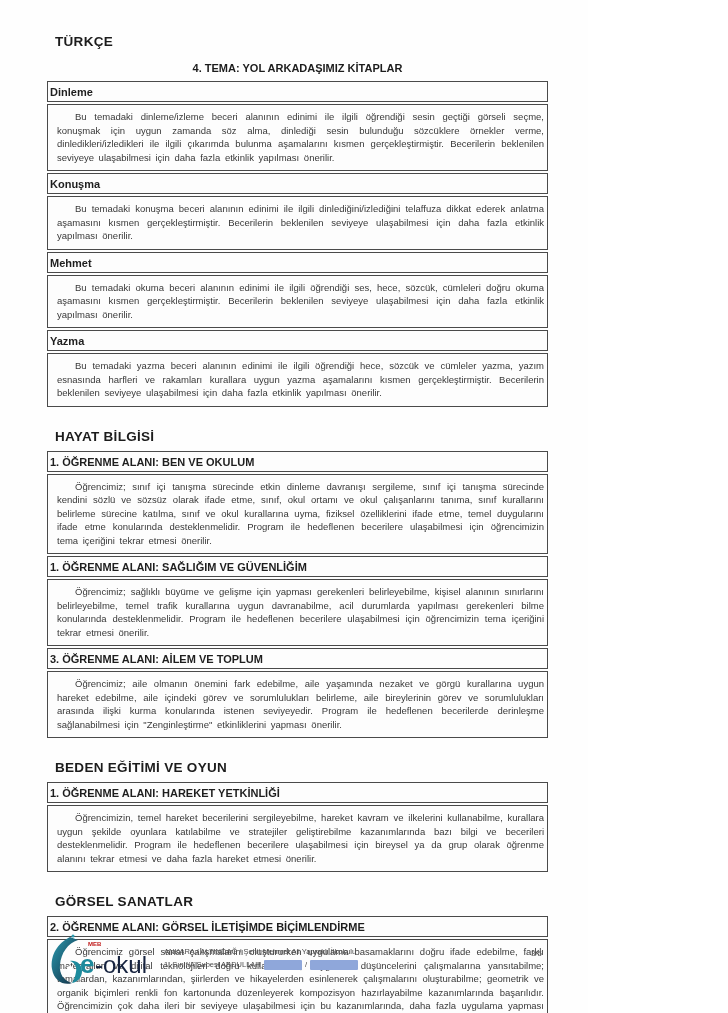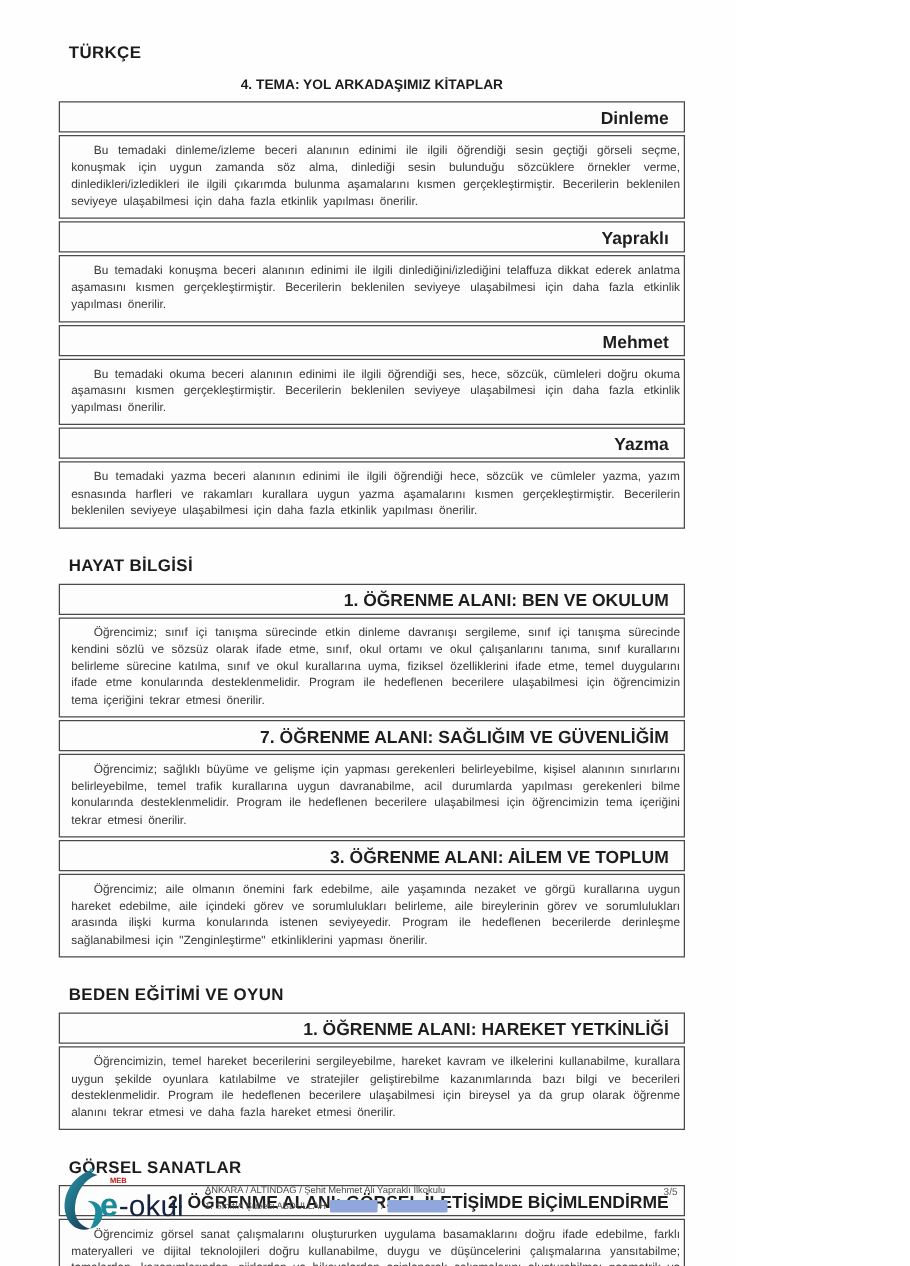--- a/index.html
+++ b/index.html
@@ -36,23 +36,23 @@
     margin: 13px 0 6px 0;
   }
   .tbl { margin-top: 7px; }
   .box {
     border: 1px solid #4a4a4a;
     margin-top: 2px;
     background: #fdfdfd;
   }
   .tbl .box:first-child { margin-top: 0; }
   .box-header {
-    text-align: right;
+    text-align: left;
     font-weight: bold;
-    font-size: 14px;
+    font-size: 11px;
     color: #1e1e1e;
     padding: 4px 12px 3px 2px;
   }
   .box-body {
     font-size: 9.5px;
     line-height: 13.5px;
     color: #383838;
     text-align: justify;
     word-spacing: 2px;
     padding: 5px 3px 6px 9px;
@@ -99,35 +99,35 @@
 
 <div class="page">
   <div class="content">
 
     <div class="section">
       <div class="doc-heading">TÜRKÇE</div>
       <div class="tema-title">4. TEMA: YOL ARKADAŞIMIZ KİTAPLAR</div>
       <div class="tbl">
         <div class="box box-header">Dinleme</div>
         <div class="box box-body">Bu temadaki dinleme/izleme beceri alanının edinimi ile ilgili öğrendiği sesin geçtiği görseli seçme, konuşmak için uygun zamanda söz alma, dinlediği sesin bulunduğu sözcüklere örnekler verme, dinledikleri/izledikleri ile ilgili çıkarımda bulunma aşamalarını kısmen gerçekleştirmiştir. Becerilerin beklenilen seviyeye ulaşabilmesi için daha fazla etkinlik yapılması önerilir.</div>
-        <div class="box box-header">Yapraklı</div>
+        <div class="box box-header">Konuşma</div>
         <div class="box box-body">Bu temadaki konuşma beceri alanının edinimi ile ilgili dinlediğini/izlediğini telaffuza dikkat ederek anlatma aşamasını kısmen gerçekleştirmiştir. Becerilerin beklenilen seviyeye ulaşabilmesi için daha fazla etkinlik yapılması önerilir.</div>
         <div class="box box-header">Mehmet</div>
         <div class="box box-body">Bu temadaki okuma beceri alanının edinimi ile ilgili öğrendiği ses, hece, sözcük, cümleleri doğru okuma aşamasını kısmen gerçekleştirmiştir. Becerilerin beklenilen seviyeye ulaşabilmesi için daha fazla etkinlik yapılması önerilir.</div>
         <div class="box box-header">Yazma</div>
         <div class="box box-body">Bu temadaki yazma beceri alanının edinimi ile ilgili öğrendiği hece, sözcük ve cümleler yazma, yazım esnasında harfleri ve rakamları kurallara uygun yazma aşamalarını kısmen gerçekleştirmiştir. Becerilerin beklenilen seviyeye ulaşabilmesi için daha fazla etkinlik yapılması önerilir.</div>
       </div>
     </div>
 
     <div class="section">
       <div class="doc-heading">HAYAT BİLGİSİ</div>
       <div class="tbl">
         <div class="box box-header">1. ÖĞRENME ALANI: BEN VE OKULUM</div>
         <div class="box box-body">Öğrencimiz; sınıf içi tanışma sürecinde etkin dinleme davranışı sergileme, sınıf içi tanışma sürecinde kendini sözlü ve sözsüz olarak ifade etme, sınıf, okul ortamı ve okul çalışanlarını tanıma, sınıf kurallarını belirleme sürecine katılma, sınıf ve okul kurallarına uyma, fiziksel özelliklerini ifade etme, temel duygularını ifade etme konularında desteklenmelidir. Program ile hedeflenen becerilere ulaşabilmesi için öğrencimizin tema içeriğini tekrar etmesi önerilir.</div>
-        <div class="box box-header">7. ÖĞRENME ALANI: SAĞLIĞIM VE GÜVENLİĞİM</div>
+        <div class="box box-header">1. ÖĞRENME ALANI: SAĞLIĞIM VE GÜVENLİĞİM</div>
         <div class="box box-body">Öğrencimiz; sağlıklı büyüme ve gelişme için yapması gerekenleri belirleyebilme, kişisel alanının sınırlarını belirleyebilme, temel trafik kurallarına uygun davranabilme, acil durumlarda yapılması gerekenleri bilme konularında desteklenmelidir. Program ile hedeflenen becerilere ulaşabilmesi için öğrencimizin tema içeriğini tekrar etmesi önerilir.</div>
         <div class="box box-header">3. ÖĞRENME ALANI: AİLEM VE TOPLUM</div>
         <div class="box box-body">Öğrencimiz; aile olmanın önemini fark edebilme, aile yaşamında nezaket ve görgü kurallarına uygun hareket edebilme, aile içindeki görev ve sorumlulukları belirleme, aile bireylerinin görev ve sorumlulukları arasında ilişki kurma konularında istenen seviyeyedir. Program ile hedeflenen becerilerde derinleşme sağlanabilmesi için "Zenginleştirme" etkinliklerini yapması önerilir.</div>
       </div>
     </div>
 
     <div class="section">
       <div class="doc-heading">BEDEN EĞİTİMİ VE OYUN</div>
       <div class="tbl">
         <div class="box box-header">1. ÖĞRENME ALANI: HAREKET YETKİNLİĞİ</div>

